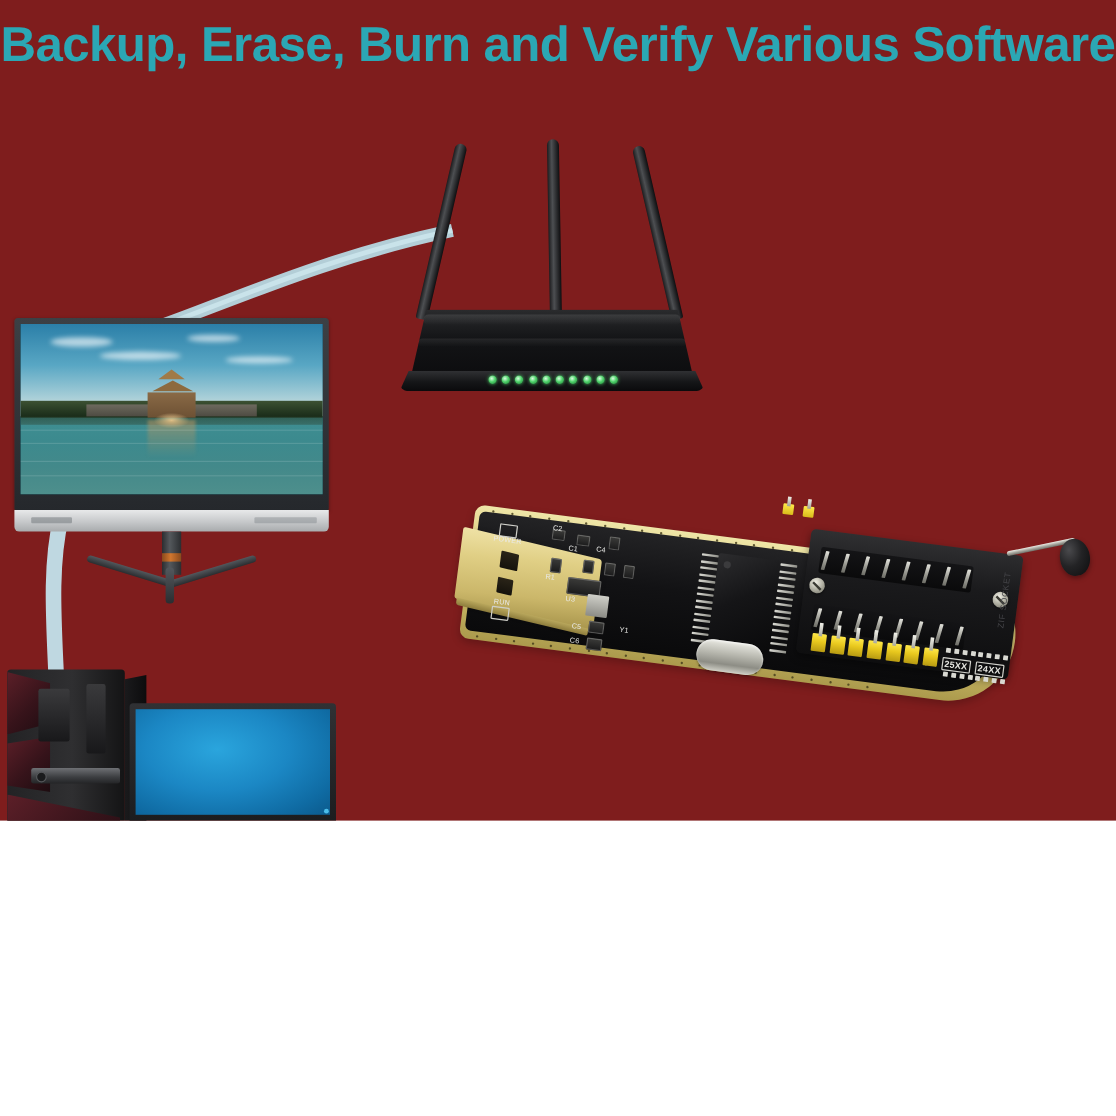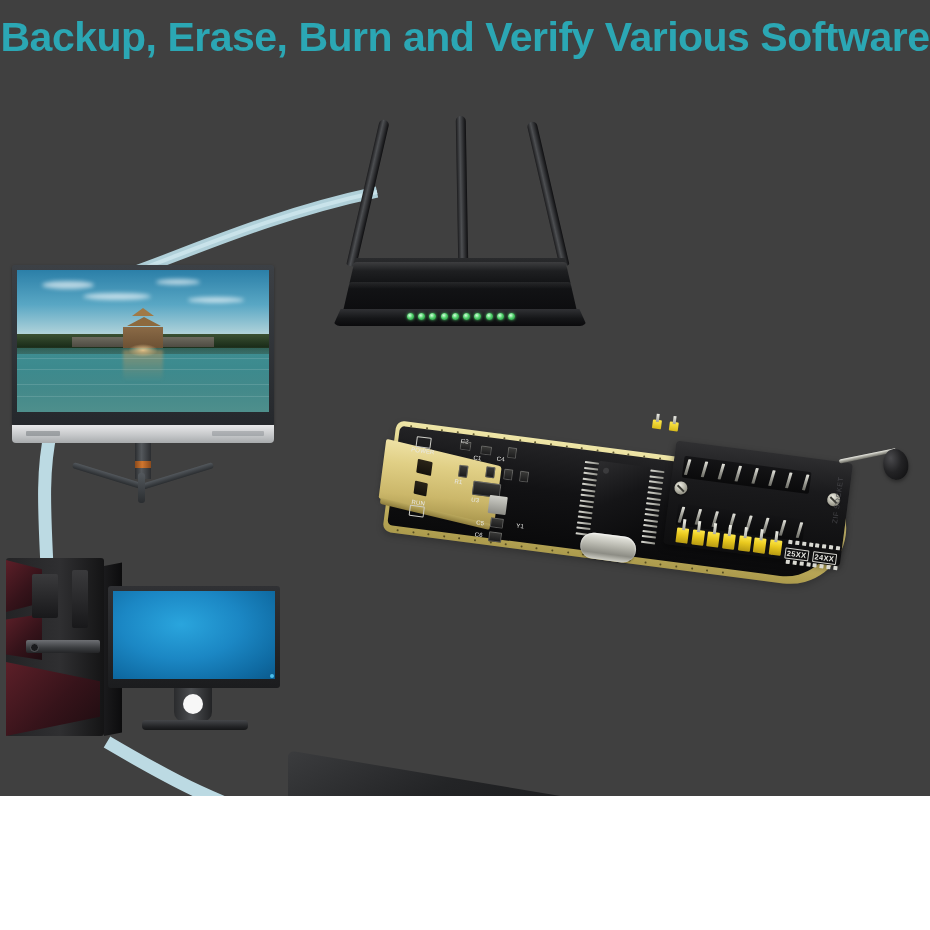--- a/index.html
+++ b/index.html
@@ -7,22 +7,22 @@
     margin: 0;
     padding: 0;
     background: #ffffff;
   }
   body {
     font-family: "Liberation Sans", sans-serif;
   }
   #stage {
     position: relative;
     width: 930px;
-    height: 796px;
-    background: #404040;
+    height: 684px;
+    background: #7f1d1d;
     overflow: hidden;
   }
 
   
   #headline {
     position: absolute;
     left: 0;
     top: 14px;
     width: 930px;
     text-align: center;

